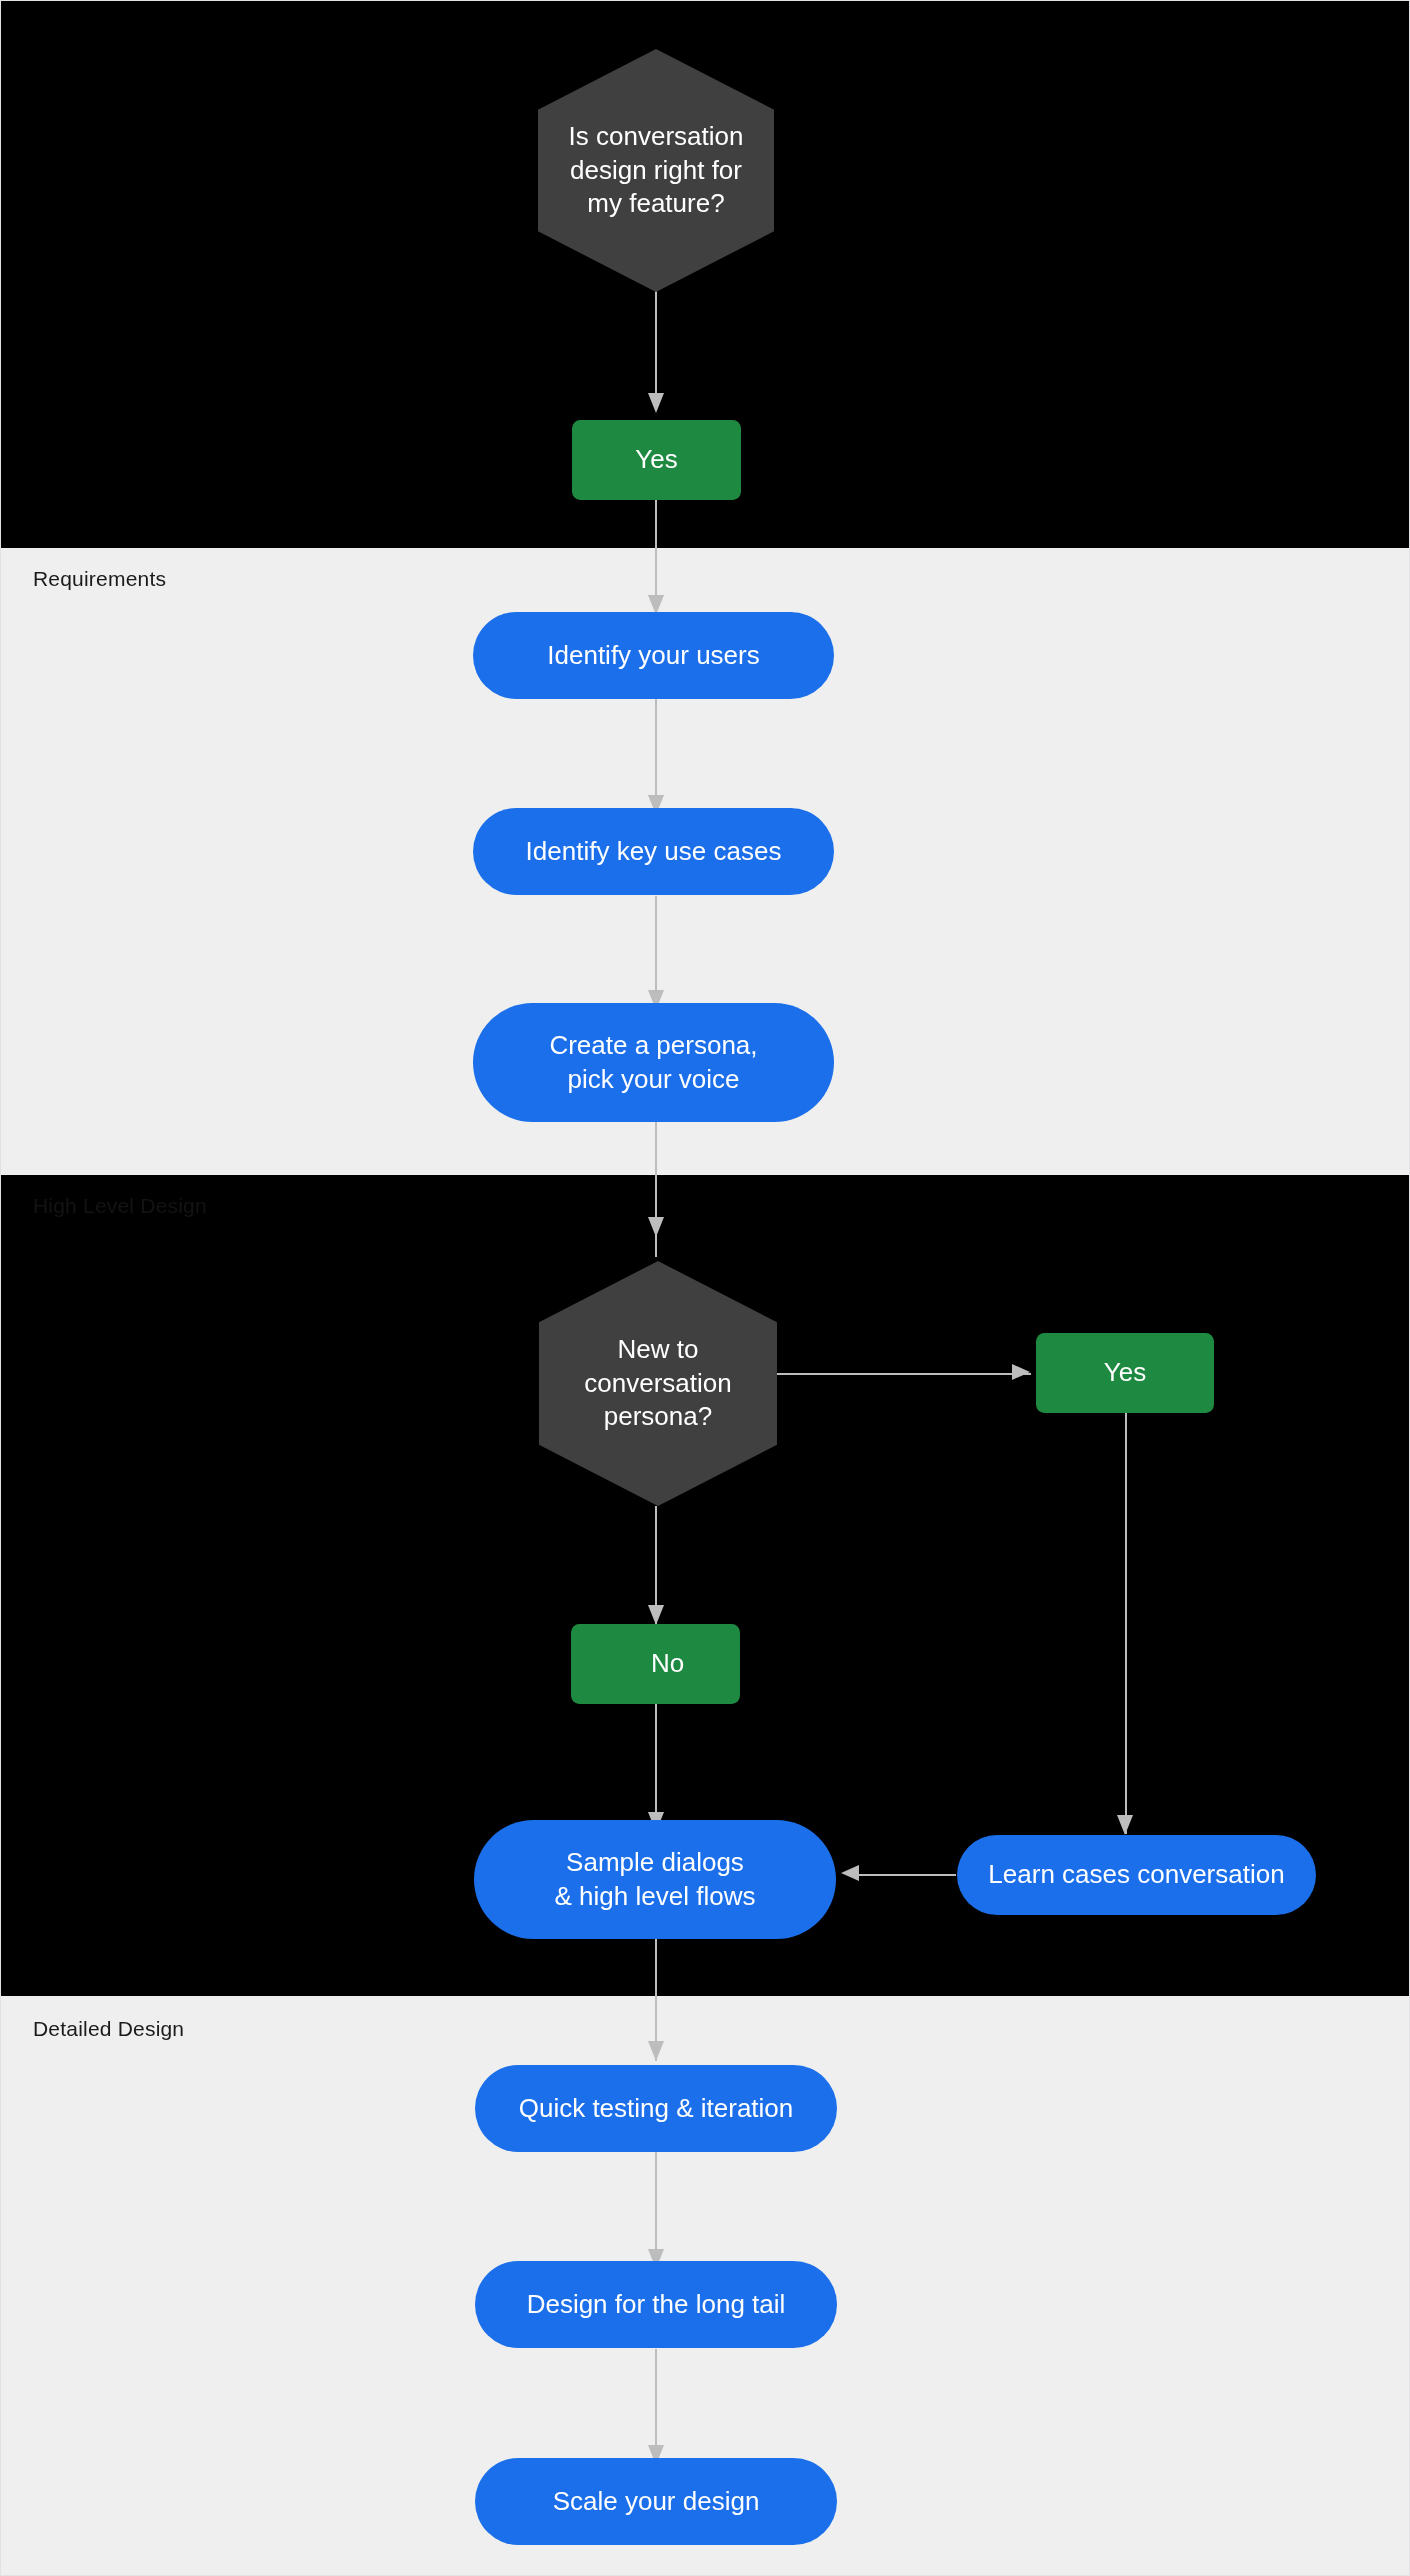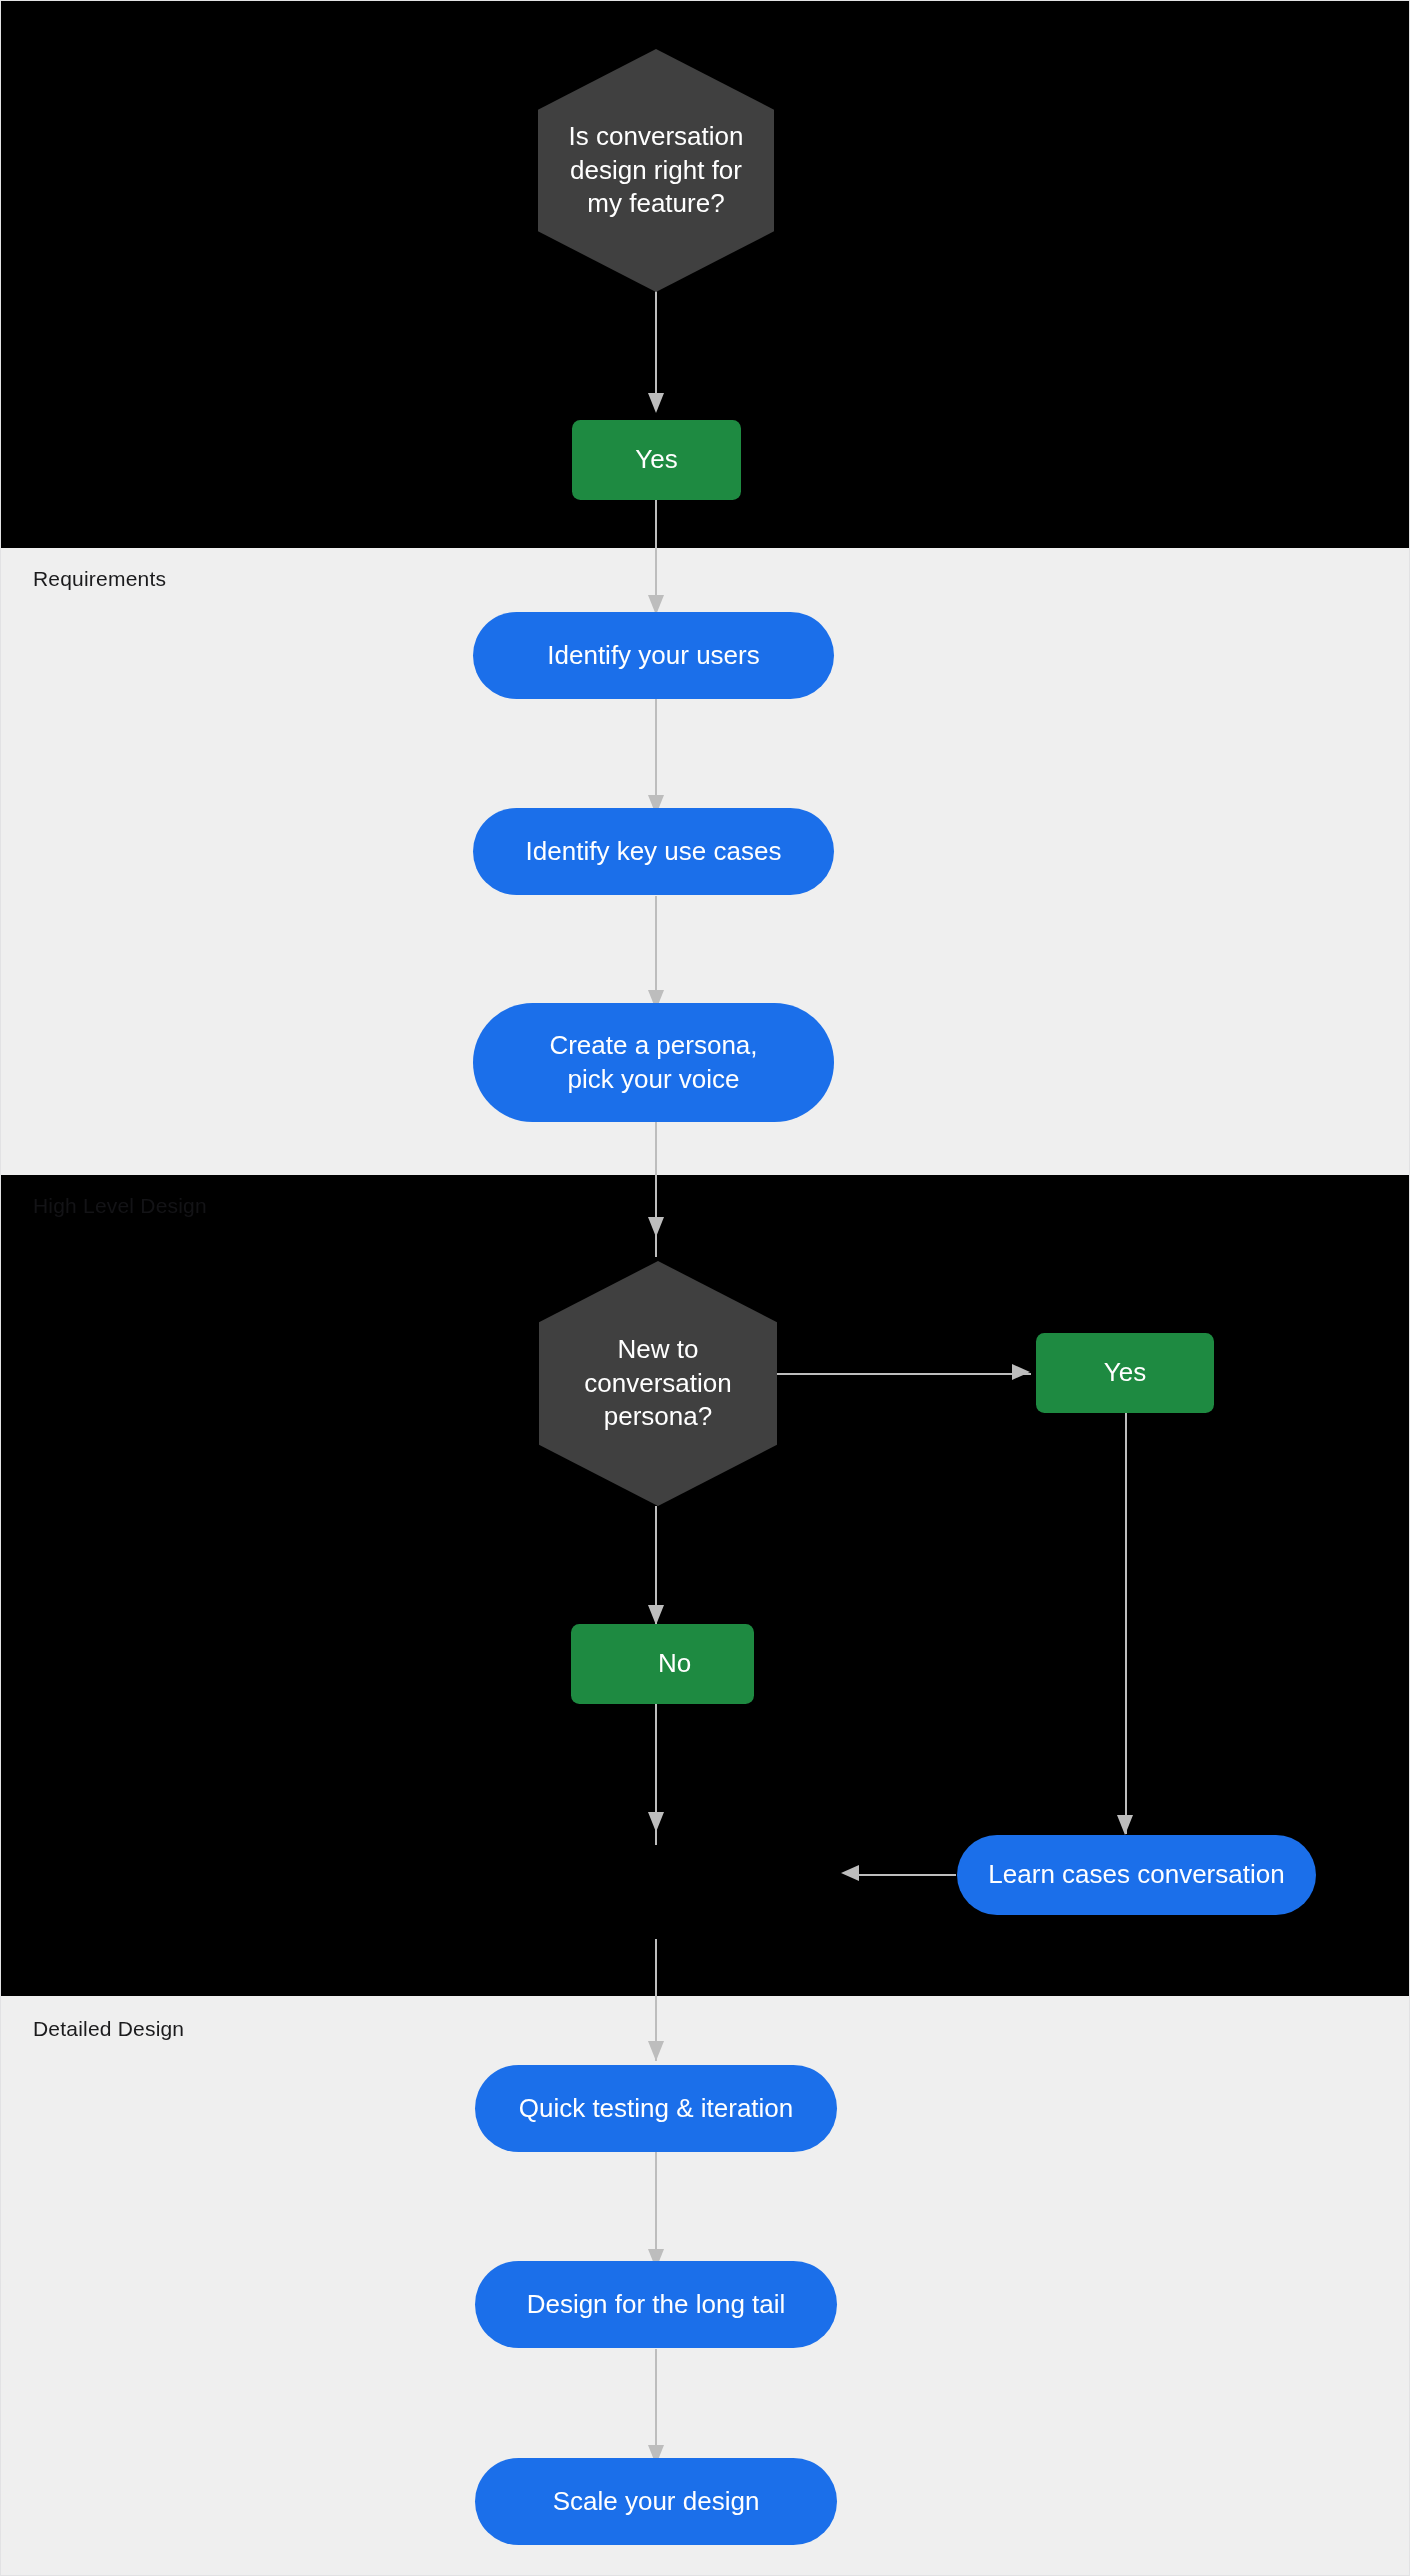--- a/index.html
+++ b/index.html
@@ -166,24 +166,26 @@
 
   <div class="node process" style="left:472px; top:1002px; width:361px; height:119px;">Create a persona,
 pick your voice</div>
 
   <div class="node decision" style="left:538px; top:1260px; width:238px; height:245px;">New to
 conversation
 persona?</div>
 
   <div class="node terminator" style="left:1035px; top:1332px; width:178px; height:80px;">Yes</div>
 
-  <div class="node terminator" style="left:570px; top:1623px; width:183px; height:80px;padding-left:24px;">No</div>
+  <div class="node terminator" style="left:570px; top:1623px; width:169px; height:80px;padding-left:24px;">No</div>
 
   <div class="node process" style="left:956px; top:1834px; width:359px; height:80px;">Learn cases conversation</div>
 
+  <div class="node process" style="left:473px; top:1819px; width:362px; height:119px;">Sample dialogs
+&amp; high level flows</div>
 
   <div class="node process" style="left:474px; top:2064px; width:362px; height:87px;">Quick testing &amp; iteration</div>
 
   <div class="node process" style="left:474px; top:2260px; width:362px; height:87px;">Design for the long tail</div>
 
   <div class="node process" style="left:474px; top:2457px; width:362px; height:87px;">Scale your design</div>
 
 </div>
 
 

